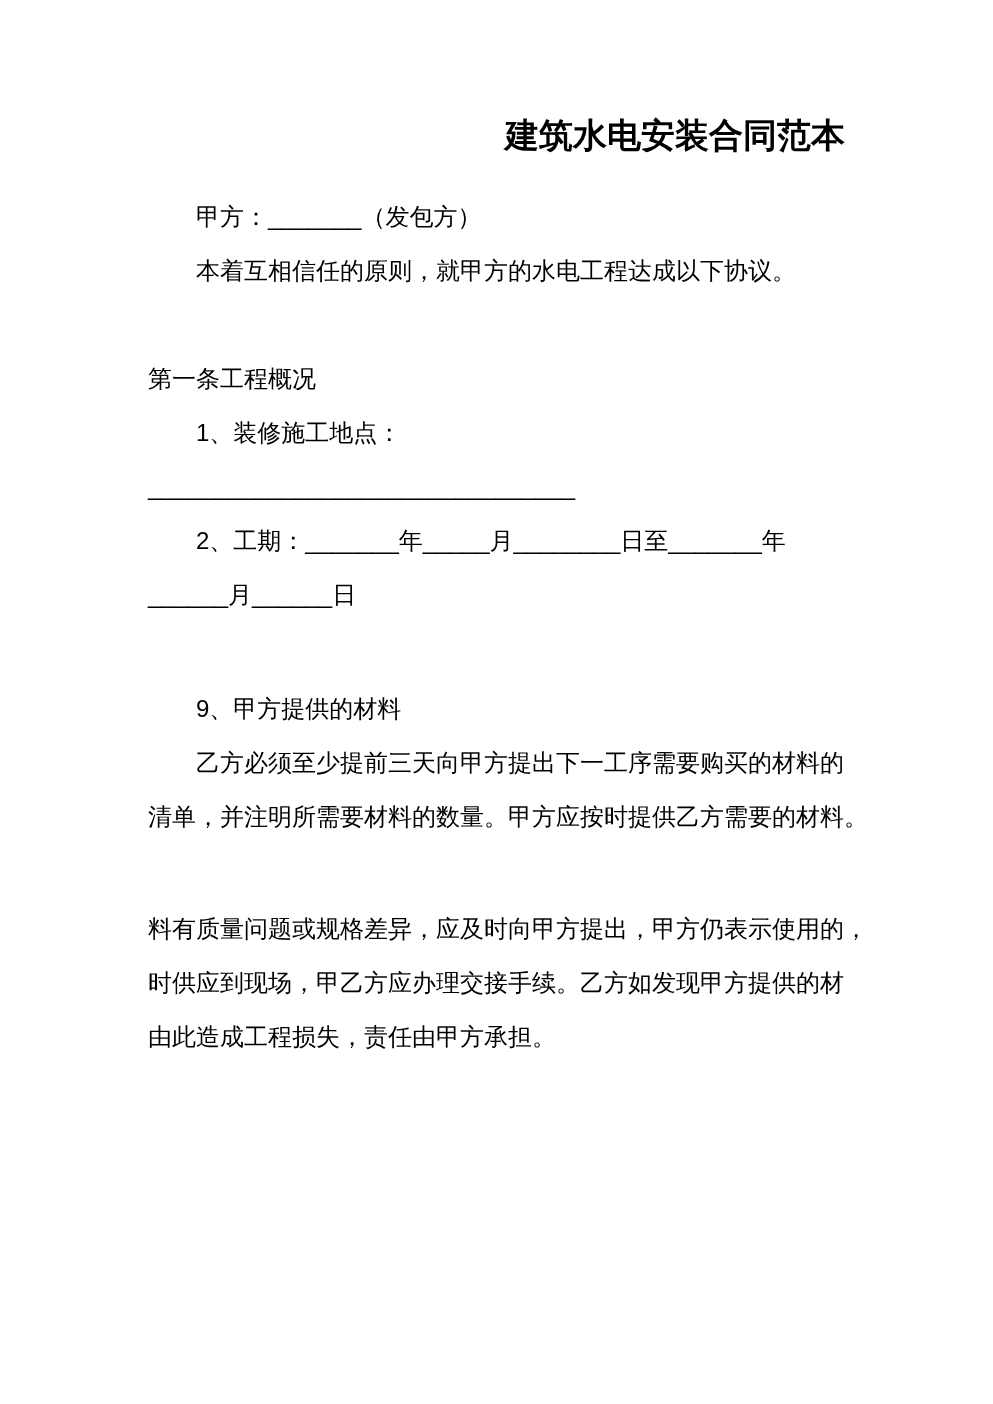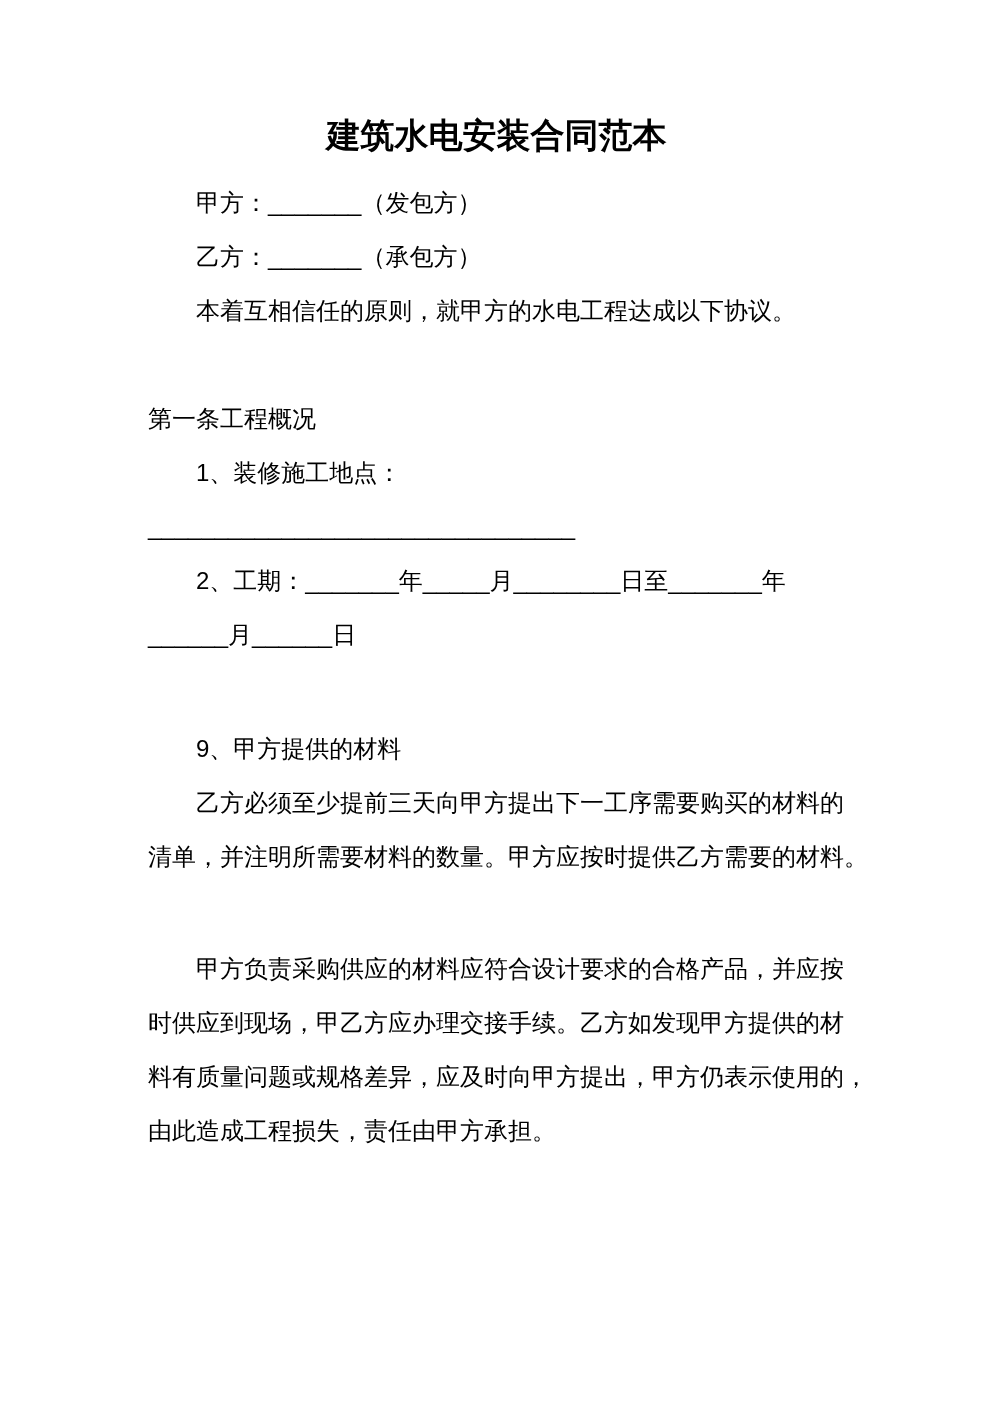--- a/index.html
+++ b/index.html
@@ -14,23 +14,23 @@
     background: #ffffff;
     color: #000000;
     font-family: "Liberation Sans", "DejaVu Sans", sans-serif;
     box-sizing: border-box;
     padding: 108px 148px 0 148px;
     overflow: hidden;
   }
   .doc-title {
     font-size: 34px;
     font-weight: bold;
-    text-align: center;
+    text-align: right;
     line-height: 54px;
-    margin: 0 0 14px 0;
+    margin: 0 0 28px 0;
     white-space: nowrap;
   }
   .line {
     font-size: 24px;
     line-height: 54px;
     white-space: nowrap;
     letter-spacing: 0;
   }
   .indent {
     text-indent: 48px;
@@ -41,21 +41,20 @@
 </style>
 </head>
 <body>
 
 <div class="page">
 
   <div class="doc-title">建筑水电安装合同范本</div>
 
   <div class="line indent">甲方：_______（发包方）</div>
 
-  <div class="line indent">乙方：_______（承包方）</div>
 
   <div class="line indent">本着互相信任的原则，就甲方的水电工程达成以下协议。</div>
 
   <div class="spacer-a"></div>
 
   <div class="line">第一条工程概况</div>
 
   <div class="line indent">1、装修施工地点：</div>
 
   <div class="line">________________________________</div>
@@ -69,21 +68,20 @@
 
 
   <div class="line indent">9、甲方提供的材料</div>
 
   <div class="line indent">乙方必须至少提前三天向甲方提出下一工序需要购买的材料的</div>
 
   <div class="line">清单，并注明所需要材料的数量。甲方应按时提供乙方需要的材料。</div>
 
   <div class="spacer-c"></div>
 
-  <div class="line indent">甲方负责采购供应的材料应符合设计要求的合格产品，并应按</div>
+
+  <div class="line">料有质量问题或规格差异，应及时向甲方提出，甲方仍表示使用的，</div>
 
   <div class="line">时供应到现场，甲乙方应办理交接手续。乙方如发现甲方提供的材</div>
-
-  <div class="line">料有质量问题或规格差异，应及时向甲方提出，甲方仍表示使用的，</div>
 
   <div class="line">由此造成工程损失，责任由甲方承担。</div>
 
 </div>
 
 </body></html>

